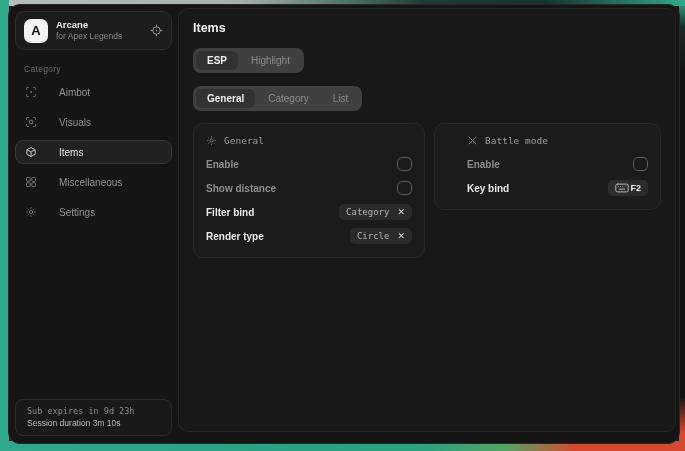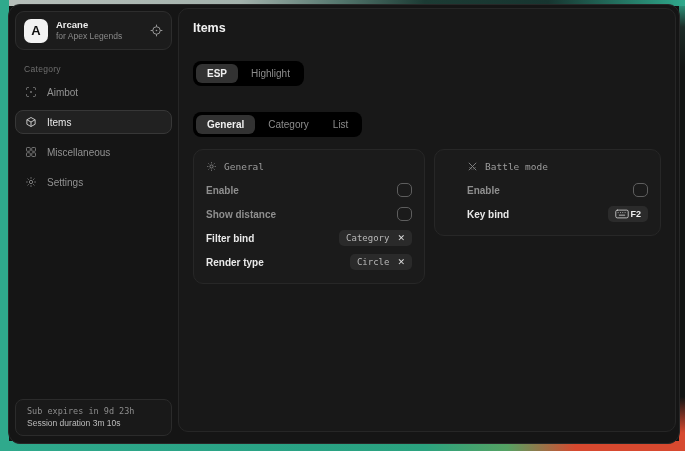--- a/index.html
+++ b/index.html
@@ -42,21 +42,21 @@
   }
   .brand-text { flex:1; min-width:0; line-height:1.25; }
   .brand-name { font-size:9.5px; font-weight:bold; color:#ededed; }
   .brand-sub  { font-size:8.5px; color:#8a8a8a; }
   .brand-action { color:#9a9a9a; display:flex; cursor:pointer; }
 
   .section-label { margin:14px 0 6px 9px; font-size:8.5px; color:#6f6f6f; letter-spacing:.3px; }
 
   .nav { display:flex; flex-direction:column; gap:6px; }
   .nav-item {
-    display:flex; align-items:center; gap:10px;
+    display:flex; align-items:center; gap:22px;
     padding:5px 9px; border-radius:8px; border:1px solid transparent;
     color:#929292; font-size:10px; cursor:pointer; height:24px;
   }
   .nav-item .ico { display:flex; color:#7e7e7e; }
   .nav-item.active { background:#212121; border-color:#373737; color:#e9e9e9; }
   .nav-item.active .ico { color:#d5d5d5; }
 
   .status-card {
     position:absolute; left:6px; right:6px; bottom:7px;
     background:#191919; border:1px solid #2b2b2b; border-radius:8px;
@@ -68,21 +68,21 @@
   
   .main {
     position:absolute; left:169px; top:3px; right:3px; bottom:11px;
     background:#181818; border:1px solid #262626; border-radius:10px;
     padding:12px 14px;
   }
   .main-title { font-size:12.5px; font-weight:bold; color:#f0f0f0; }
 
   .tab-group {
     display:inline-flex; align-items:center; gap:2px;
-    background:#000000; border-radius:8px; padding:3px; margin-top:26px;
+    background:#404040; border-radius:8px; padding:3px; margin-top:13px;
   }
   .tab-group-row { display:block; }
   .tab {
     padding:4px 11px; border-radius:6px; font-size:10px; color:#8c8c8c;
     cursor:pointer; white-space:nowrap;
   }
   .tab.active { background:#323232; color:#f0f0f0; font-weight:bold; }
 
   .cards { display:flex; gap:9px; align-items:flex-start; margin-top:12px; }
   .card {
@@ -153,20 +153,29 @@
       <div class="nav-item">
         <span class="ico">
           <svg width="12" height="12" viewBox="0 0 16 16" fill="none" stroke="currentColor" stroke-width="1.3">
             <path d="M2 5V3.5A1.5 1.5 0 0 1 3.5 2H5M11 2h1.5A1.5 1.5 0 0 1 14 3.5V5M14 11v1.5a1.5 1.5 0 0 1-1.5 1.5H11M5 14H3.5A1.5 1.5 0 0 1 2 12.5V11"></path>
             <circle cx="8" cy="8" r="1.2" fill="currentColor" stroke="none"></circle>
           </svg>
         </span>
         <span>Aimbot</span>
       </div>
 
+      <div class="nav-item">
+        <span class="ico">
+          <svg width="12" height="12" viewBox="0 0 16 16" fill="none" stroke="currentColor" stroke-width="1.3">
+            <path d="M2 5V3.5A1.5 1.5 0 0 1 3.5 2H5M11 2h1.5A1.5 1.5 0 0 1 14 3.5V5M14 11v1.5a1.5 1.5 0 0 1-1.5 1.5H11M5 14H3.5A1.5 1.5 0 0 1 2 12.5V11"></path>
+            <circle cx="8" cy="8" r="2.5"></circle>
+          </svg>
+        </span>
+        <span>Visuals</span>
+      </div>
 
       <div class="nav-item active">
         <span class="ico">
           <svg width="12" height="12" viewBox="0 0 16 16" fill="none" stroke="currentColor" stroke-width="1.2" stroke-linejoin="round">
             <path d="M2.5 5 8 2l5.5 3v6L8 14l-5.5-3z"></path>
             <path d="M2.5 5 8 8l5.5-3M8 8v6"></path>
           </svg>
         </span>
         <span>Items</span>
       </div>

